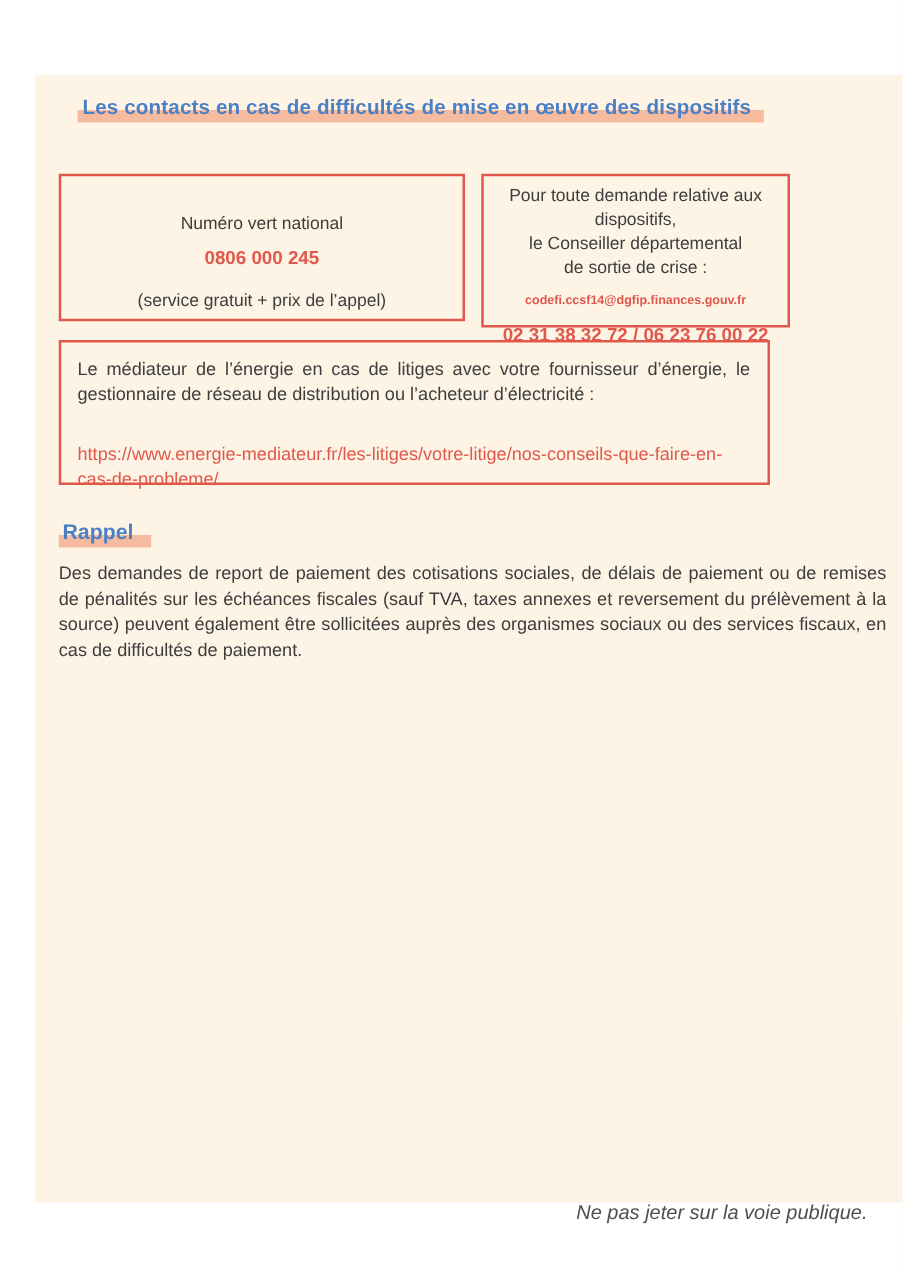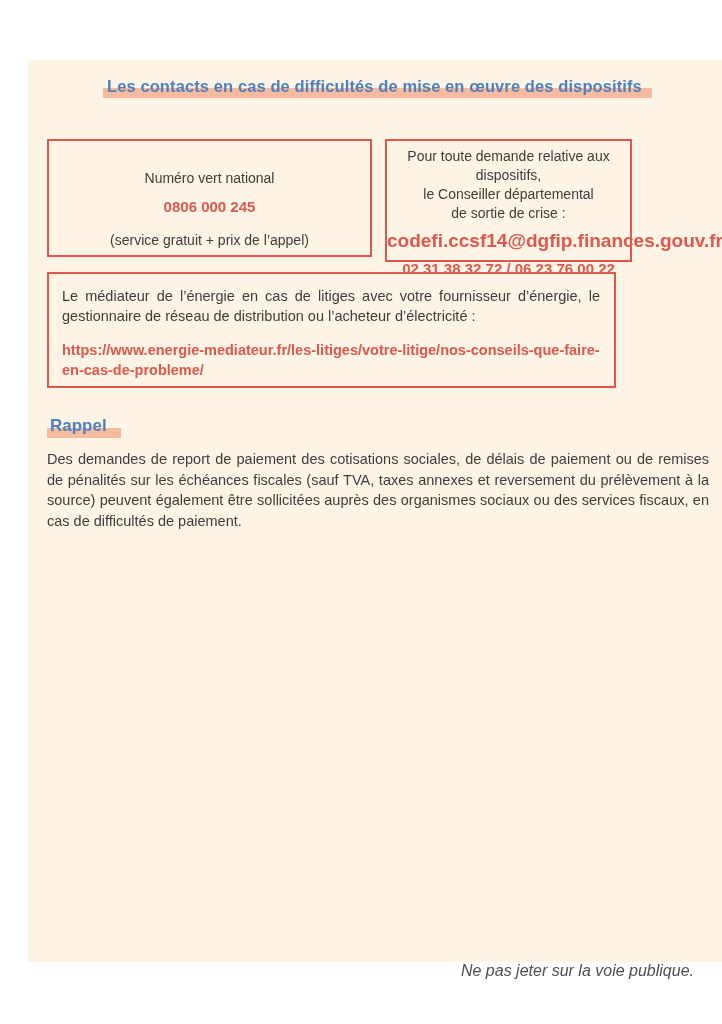--- a/index.html
+++ b/index.html
@@ -29,21 +29,20 @@
     left:34px;top:17px;
     font-size:16.5px;
     font-weight:bold;
     color:var(--accent-blue);
     white-space:nowrap;
     letter-spacing:0.1px;
   }
   .hl{
     background-image:linear-gradient(to bottom, transparent 52%, var(--highlight) 52%);
     padding:0 10px 3px 4px;
-    margin-left:41px;
   }
   .hl-rappel{
     background-image:linear-gradient(to bottom, transparent 55%, var(--highlight) 55%);
     padding:0 14px 3px 3px;
   }
   .boxes-row{
     position:absolute;
     left:19px;top:79px;
     width:646px;
     display:flex;
@@ -67,21 +66,21 @@
     padding-top:6px;
   }
   .phone-red{
     margin-top:9px;
     font-size:15px;
     font-weight:bold;
     color:var(--accent-red);
   }
   .email-blue{
     margin-top:8px;
-    font-size:19px;
+    font-size:10px;
     font-weight:bold;
     color:var(--accent-red);
     text-decoration:none;
     display:block;
   }
   .note-line{
     margin-top:15px;
   }
   .box-mediateur{
     position:absolute;
@@ -90,22 +89,22 @@
     width:569px;height:116px;
     border:2px solid var(--accent-red);
     padding:12px 14px 0 13px;
     color:var(--text-dark);
     font-size:14.5px;
     line-height:20px;
     text-align:justify;
   }
   .mediateur-link{
     display:block;
-    margin-top:14px;
-    font-weight:bold;
+    margin-top:28px;
+    font-weight:normal;
     color:var(--accent-red);
     text-decoration:none;
     text-align:left;
   }
   .rappel-heading{
     position:absolute;
     left:19px;top:356px;
     font-size:17px;
     font-weight:bold;
     color:var(--accent-blue);

